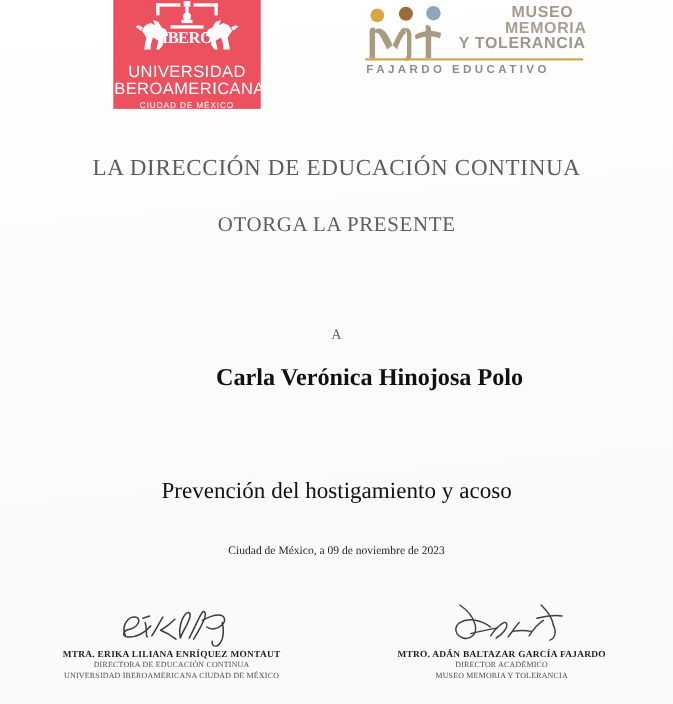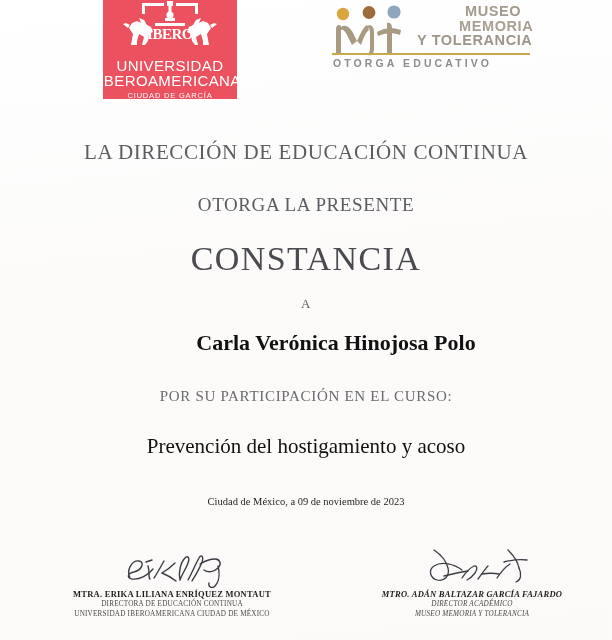--- a/index.html
+++ b/index.html
@@ -178,32 +178,32 @@
   .l-date {
     position: absolute;
     top: 496px;
     font-size: 10.5px;
     color: #1f1f1f;
   }
 
   
   .sig-area {
     position: absolute;
-    left: 16px;
+    left: 0;
     top: 548px;
     width: 516px;
     height: 92px;
   }
   .sig-block {
     position: absolute;
     text-align: center;
     width: 300px;
   }
   .sig-left  { left: 6px; }
-  .sig-right { left: 306px; font-style: italic; }
+  .sig-right { left: 306px; }
 
   .sig-mark {
     height: 40px;
     position: relative;
   }
   .sig-name {
     font-family: "Liberation Serif", serif;
     font-size: 8.5px;
     font-weight: 700;
     letter-spacing: 0.25px;
@@ -250,21 +250,21 @@
             <path d="M97 27 L102 23 L99 22 L95 24 Z"></path>
 
             <rect x="40" y="22" width="30" height="3"></rect>
             <text x="55" y="38" text-anchor="middle" font-family="Liberation Serif, serif" font-size="15" font-weight="700" fill="#ffffff" letter-spacing="-0.5">IBERO</text>
           </g>
         </svg>
       </div>
       <div class="ibero-wordmark">
         <span class="w1">UNIVERSIDAD</span>
         <span class="w2">IBEROAMERICANA</span>
-        <span class="ibero-city">CIUDAD DE GARCÍA</span>
+        <span class="ibero-city">CIUDAD DE MÉXICO</span>
       </div>
     </div>
 
     <div class="myt-logo">
       <div class="myt-mark">
         <svg viewBox="0 0 78 52" width="78" height="52" aria-hidden="true">
 
           <circle cx="12" cy="9" r="6.2" fill="#d9a640"></circle>
           <circle cx="38" cy="7.5" r="6.4" fill="#9c6b3a"></circle>
           <circle cx="63" cy="7" r="6.6" fill="#8fa7bd"></circle>
@@ -284,30 +284,28 @@
             <path d="M46 27 C52 23 62 22 70 25 L69 30 C62 27 53 28 47 31 Z"></path>
           </g>
         </svg>
       </div>
       <div class="myt-text">
         <span class="l1">MUSEO</span>
         <span class="l2">MEMORIA</span>
         <span class="l3">Y TOLERANCIA</span>
       </div>
       <div class="myt-rule"></div>
-      <div class="myt-sub">OTORGA EDUCATIVO</div>
+      <div class="myt-sub">FAJARDO EDUCATIVO</div>
     </div>
   </div>
 
   <div class="line l-otorga">OTORGA LA PRESENTE</div>
   <div class="line l-direccion">LA DIRECCIÓN DE EDUCACIÓN CONTINUA</div>
-  <div class="line l-constancia">CONSTANCIA</div>
   <div class="line l-a">A</div>
   <div class="line l-name">Carla Verónica Hinojosa Polo</div>
-  <div class="line l-por">POR SU PARTICIPACIÓN EN EL CURSO:</div>
   <div class="line l-course">Prevención del hostigamiento y acoso</div>
   <div class="line l-date">Ciudad de México, a 09 de noviembre de 2023</div>
 
   <div class="sig-area">
 
     <div class="sig-block sig-left">
       <div class="sig-mark">
         <svg viewBox="0 0 300 40" width="300" height="40" aria-hidden="true">
           <g fill="none" stroke="#3c3c46" stroke-width="1.4" stroke-linecap="round" stroke-linejoin="round">
             <path d="M108 30 C104 22 110 12 117 13 C123 14 120 22 112 24

